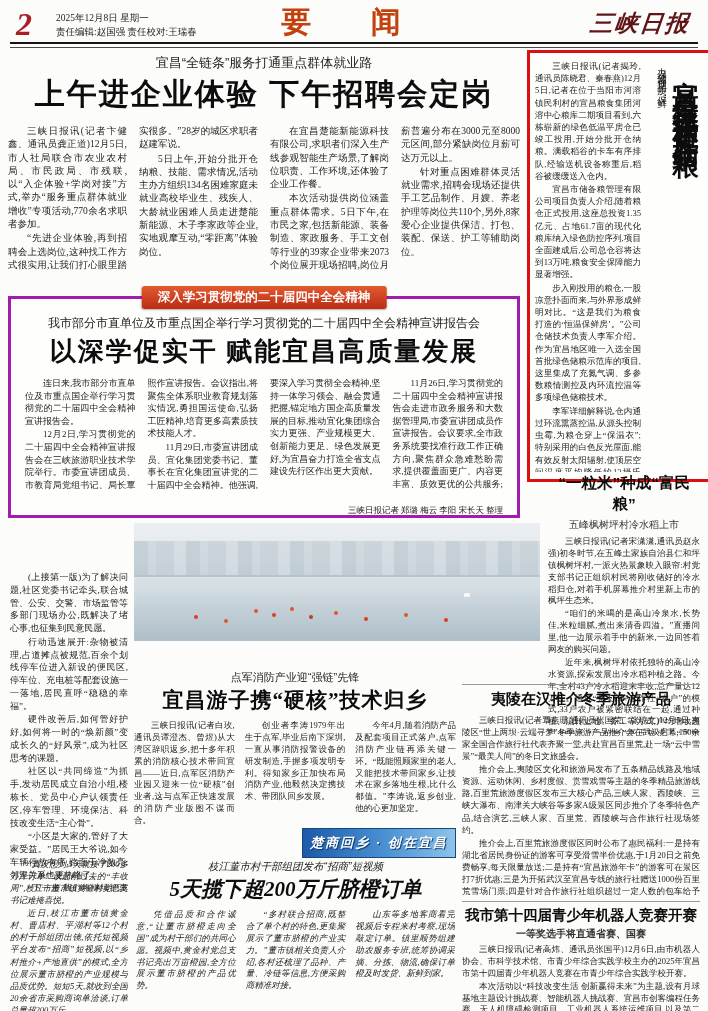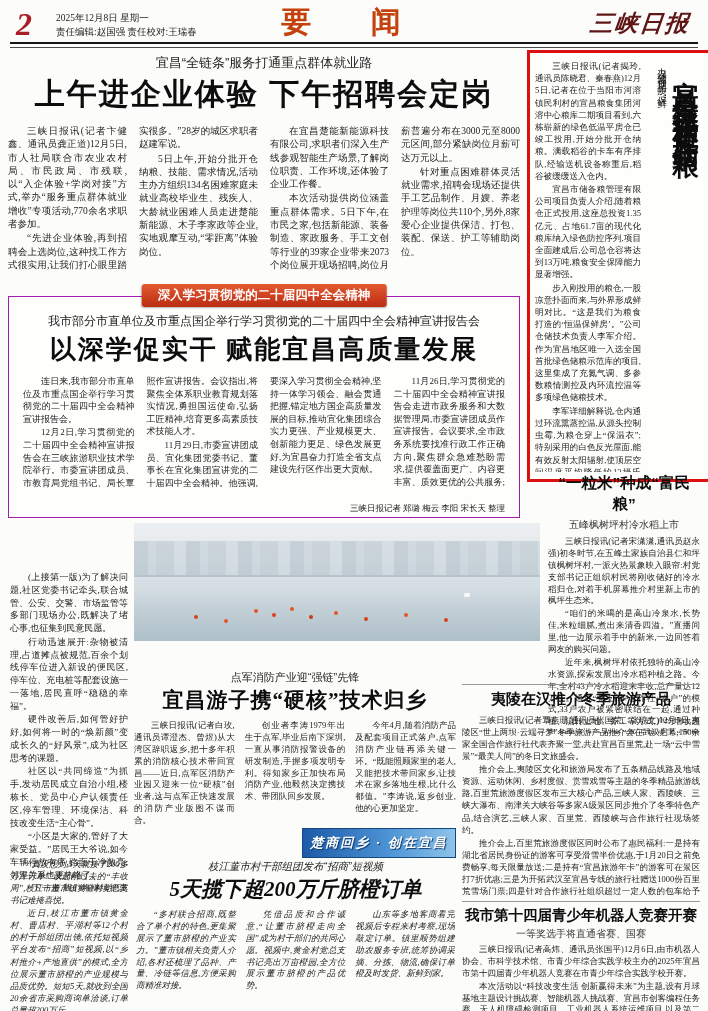--- a/index.html
+++ b/index.html
@@ -30,21 +30,21 @@
   
   .grain-box{position:absolute;left:527px;top:50px;width:168px;height:412px;
     border:3px solid #de0f0f;background:#fefefc;display:flex;padding:7px 5px;}
   .grain-body{width:106px;font-size:8.6px;line-height:1.42;overflow:hidden;}
   .grain-head-wrap{flex:1;display:flex;justify-content:flex-end;}
   .v-txt{writing-mode:vertical-rl;}
   .grain-kicker{font-size:9.5px;letter-spacing:3px;color:#111;margin-left:3px;}
   .grain-headline{font-size:26px;font-weight:900;letter-spacing:5px;color:#0d0d0d;}
   
   .study{position:absolute;left:8px;top:296px;width:512px;height:222px;
-    border:1px solid #a21caf;background:#fefefd;padding:10px 14px;box-sizing:border-box;}
+    border:3px solid #a21caf;background:#fefefd;padding:10px 14px;box-sizing:border-box;}
   .study-badge{position:absolute;left:50%;top:-13px;transform:translateX(-50%);
     background:linear-gradient(180deg,#e25a31,#bb2c12);color:#fff;font-weight:bold;
     font-size:12.5px;font-family:"Liberation Sans",sans-serif;padding:3px 16px;
     border-radius:3px;white-space:nowrap;box-shadow:0 1px 2px rgba(0,0,0,.3);}
   .study .kicker{font-size:12px;margin-top:6px;}
   .study .headline{font-size:26px;letter-spacing:2px;margin-top:2px;}
   .study .body-txt{margin-top:8px;column-count:4;column-gap:12px;height:126px;
     font-size:9px;line-height:1.4;overflow:hidden;}
   
   .cont-col{position:absolute;left:10px;top:535px;width:118px;height:320px;
@@ -69,21 +69,21 @@
   .rice .body-txt{font-size:8.5px;line-height:1.4;height:198px;overflow:hidden;}
   
   .rule-r1{position:absolute;left:462px;top:684px;width:238px;border-top:1px solid #999;}
   .yiling{position:absolute;left:462px;top:690px;width:238px;}
   .yiling .headline{font-size:15px;font-family:"Liberation Sans",sans-serif;}
   .yiling .body-txt{margin-top:5px;font-size:8.5px;line-height:1.42;height:182px;overflow:hidden;}
   
   .rule-r2{position:absolute;left:462px;top:901px;width:238px;border-top:1px solid #999;}
   .robot{position:absolute;left:462px;top:906px;width:238px;height:105px;overflow:hidden;}
   .robot .headline{font-size:14.5px;font-family:"Liberation Sans",sans-serif;}
-  .robot .subhead{text-align:center;font-size:10px;color:#333;margin:2px 0 3px;}
+  .robot .subhead{text-align:center;font-size:10px;color:#333;margin:2px 0 3px;font-weight:bold;}
   .robot .body-txt{font-size:8.5px;line-height:1.4;}
   
   .returnee{position:absolute;left:134px;top:670px;width:322px;height:188px;}
   .returnee .kicker{font-size:11px;}
   .returnee .headline{font-size:21px;letter-spacing:1px;margin-top:1px;}
   .returnee .body-txt{margin-top:6px;column-count:3;column-gap:10px;height:128px;
     font-size:8.5px;line-height:1.4;overflow:hidden;}
   .banner-ad{position:absolute;left:168px;top:158px;width:152px;height:28px;z-index:2;
     background:linear-gradient(90deg,#1d5aa8,#4b92d4 55%,#8ec3ea);border:1px solid #15487f;
     color:#fff;font-weight:bold;font-style:italic;font-size:13px;letter-spacing:2px;
@@ -200,22 +200,22 @@
 
   <div class="orange">
     <div class="orange-lead body-txt">
         <p>“真没想到,5天就接了200多万斤订单!”谈起刚过去的“丰收周”,枝江市董市镇黄金村党总支书记难掩喜悦。</p>
         <p>近日,枝江市董市镇黄金村、曹店村、平湖村等12个村的村干部组团出镜,依托短视频平台发布“招商”短视频,以“乡村推介+产地直供”的模式,全方位展示董市脐橙的产业规模与品质优势。短短5天,就收到全国20余省市采购商询单洽谈,订单总量超200万斤。</p>
       </div>
     <div class="orange-main">
       <div class="kicker">枝江董市村干部组团发布“招商”短视频</div>
       <div class="headline">5天揽下超200万斤脐橙订单</div>
       <div class="body-txt">
+          <p>凭借品质和合作诚意,“让董市脐橙走向全国”成为村干部们的共同心愿。视频中,黄金村党总支书记亮出万亩橙园,全方位展示董市脐橙的产品优势。</p>
           <p>“多村联合招商,既整合了单个村的特色,更集聚展示了董市脐橙的产业实力。”董市镇相关负责人介绍,各村还梳理了品种、产量、冷链等信息,方便采购商精准对接。</p>
-          <p>凭借品质和合作诚意,“让董市脐橙走向全国”成为村干部们的共同心愿。视频中,黄金村党总支书记亮出万亩橙园,全方位展示董市脐橙的产品优势。</p>
           <p>山东等多地客商看完视频后专程来村考察,现场敲定订单。镇里顺势组建助农服务专班,统筹协调采摘、分拣、物流,确保订单橙及时发货、新鲜到家。</p>
         </div>
     </div>
   </div>
 
   <div class="rule-r2"></div>
   <div class="robot">
     <div class="headline">我市第十四届青少年机器人竞赛开赛</div>
     <div class="subhead">一等奖选手将直通省赛、国赛</div>
     <div class="body-txt">

